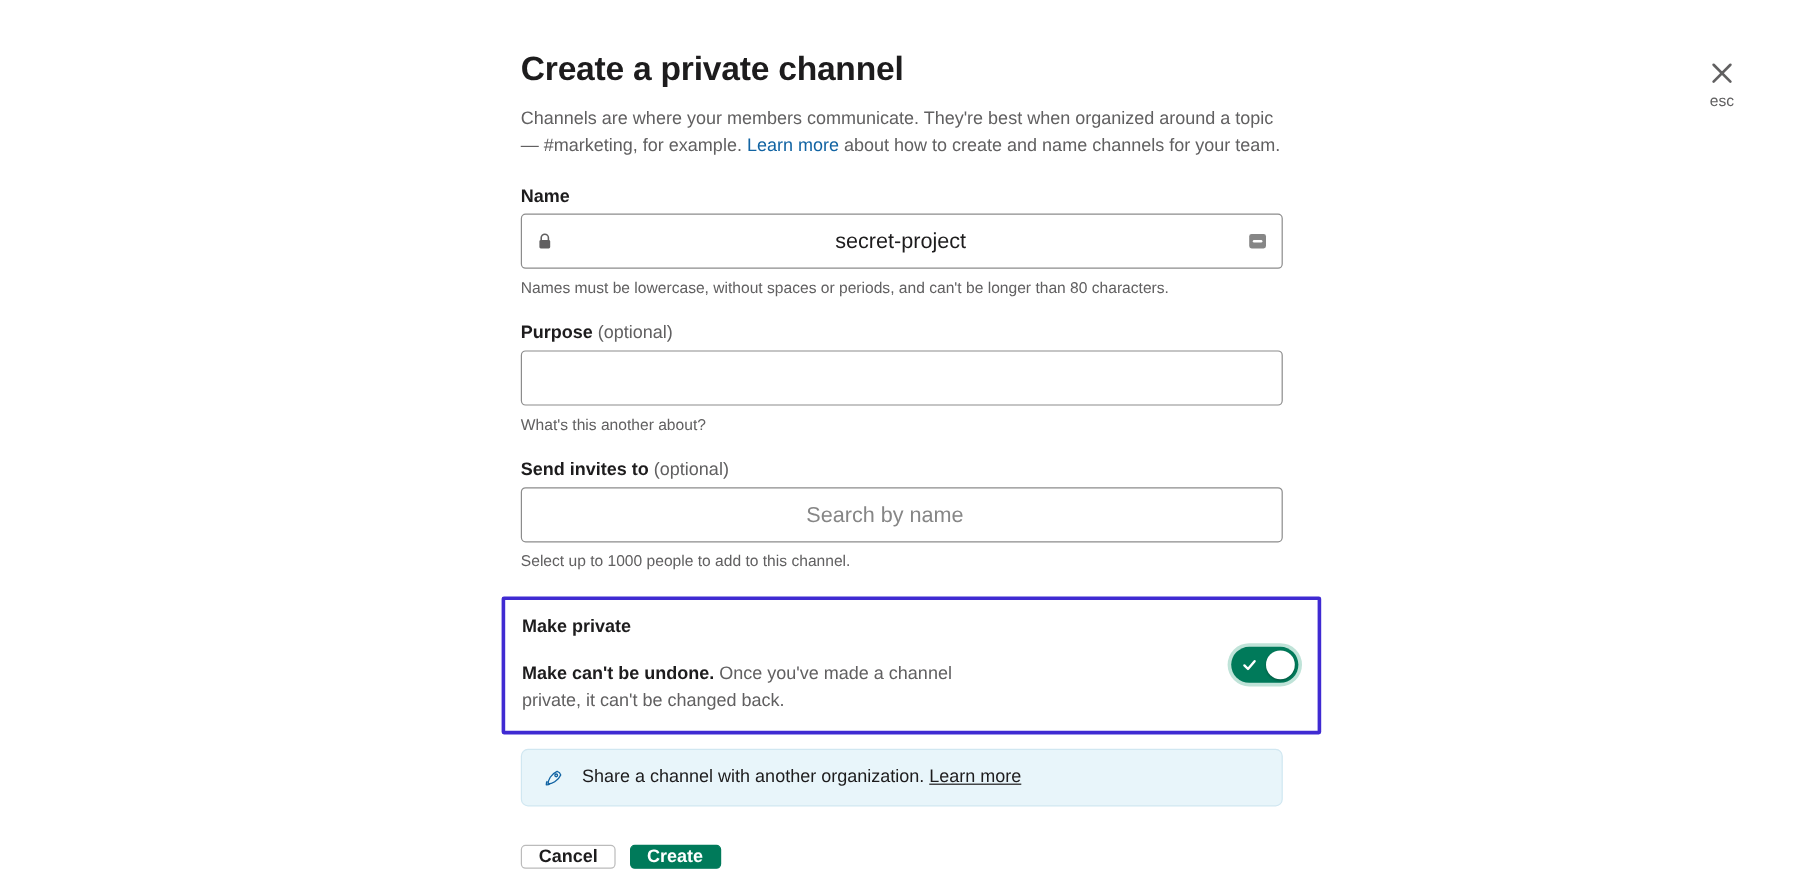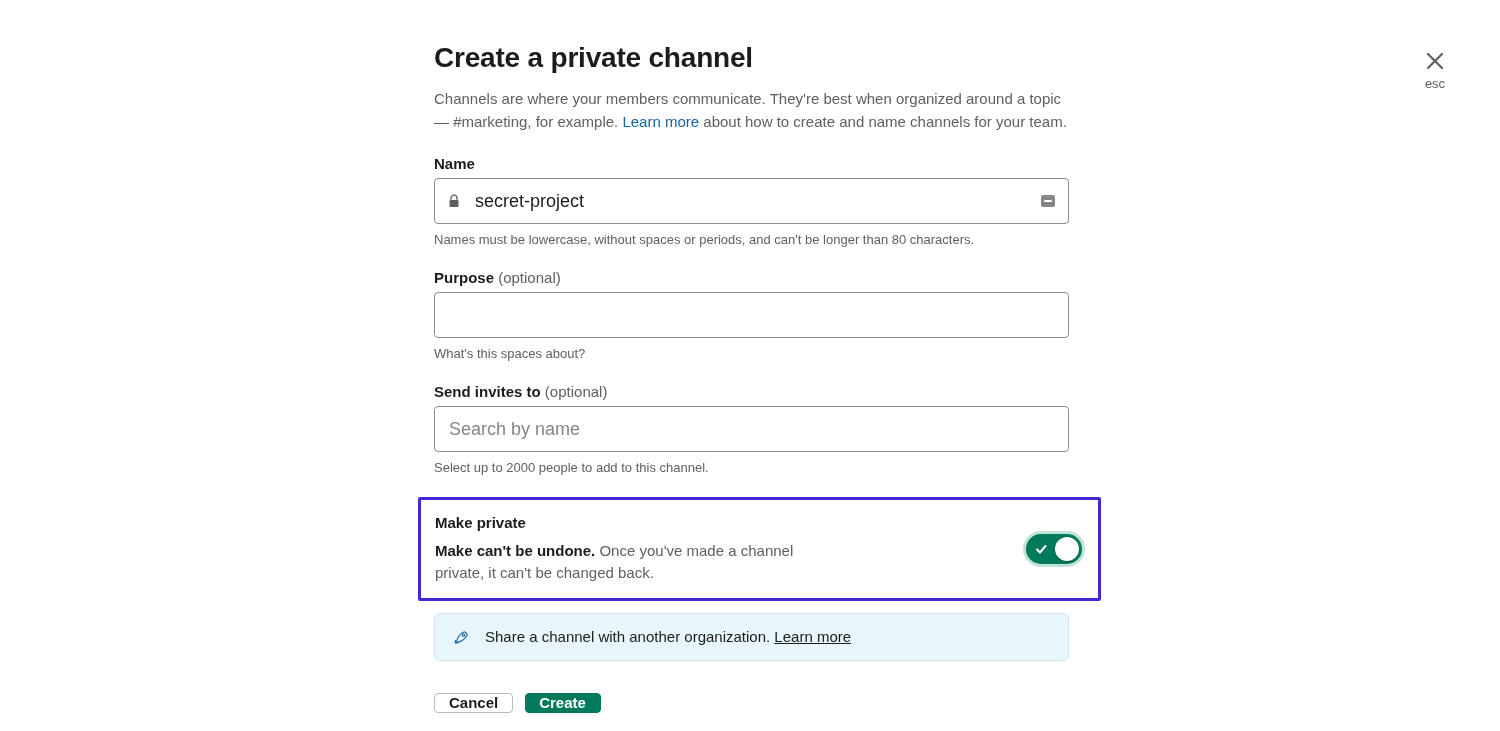--- a/index.html
+++ b/index.html
@@ -65,20 +65,21 @@
   .text-input {
     width: 100%;
     box-sizing: border-box;
     height: 46px;
     border: 1px solid #8c8c8c;
     border-radius: 4px;
     font-size: 18px;
     padding: 0 42px 0 40px;
     color: #1d1c1d;
     font-family: inherit;
+    text-align: center;
   }
   .text-input.no-prefix {
     padding-left: 14px;
   }
   .text-input::placeholder {
     color: #868686;
   }
   .prefix-icon {
     position: absolute;
     left: 14px;
@@ -122,21 +123,21 @@
     justify-content: space-between;
     align-items: center;
     margin-bottom: 12px;
     margin-left: -16px;
     margin-right: -32px;
   }
   .private-text .pt-title {
     font-weight: 700;
     font-size: 15px;
     color: #1d1c1d;
-    margin-bottom: 9px;
+    margin-bottom: 20px;
   }
   .private-text .pt-body {
     font-size: 15px;
     color: #616061;
     line-height: 1.45;
     max-width: 400px;
   }
   .private-text .pt-body b {
     color: #1d1c1d;
     font-weight:700;
@@ -247,29 +248,29 @@
     <span class="suffix-icon"></span>
   </div>
   <div class="help-text">Names must be lowercase, without spaces or periods, and can't be longer than 80 characters.</div>
 
   <label class="field-label">
     <span>Purpose </span><span class="optional">(optional)</span>
   </label>
   <div class="input-wrap">
     <input class="text-input no-prefix" type="text" style="">
   </div>
-  <div class="help-text">What's this spaces about?</div>
+  <div class="help-text">What's this another about?</div>
 
   <label class="field-label">
     <span>Send invites to </span><span class="optional">(optional)</span>
   </label>
   <div class="input-wrap">
     <input class="text-input no-prefix" type="text" placeholder="Search by name" style="">
   </div>
-  <div class="help-text">Select up to 2000 people to add to this channel.</div>
+  <div class="help-text">Select up to 1000 people to add to this channel.</div>
 
   <div class="private-box">
     <div class="private-text">
       <div class="pt-title">Make private</div>
       <div class="pt-body">
         <b>Make can't be undone.</b><span> Once you've made a channel private, it can't be changed back.</span>
       </div>
     </div>
     <div class="toggle">
       <span class="check">

